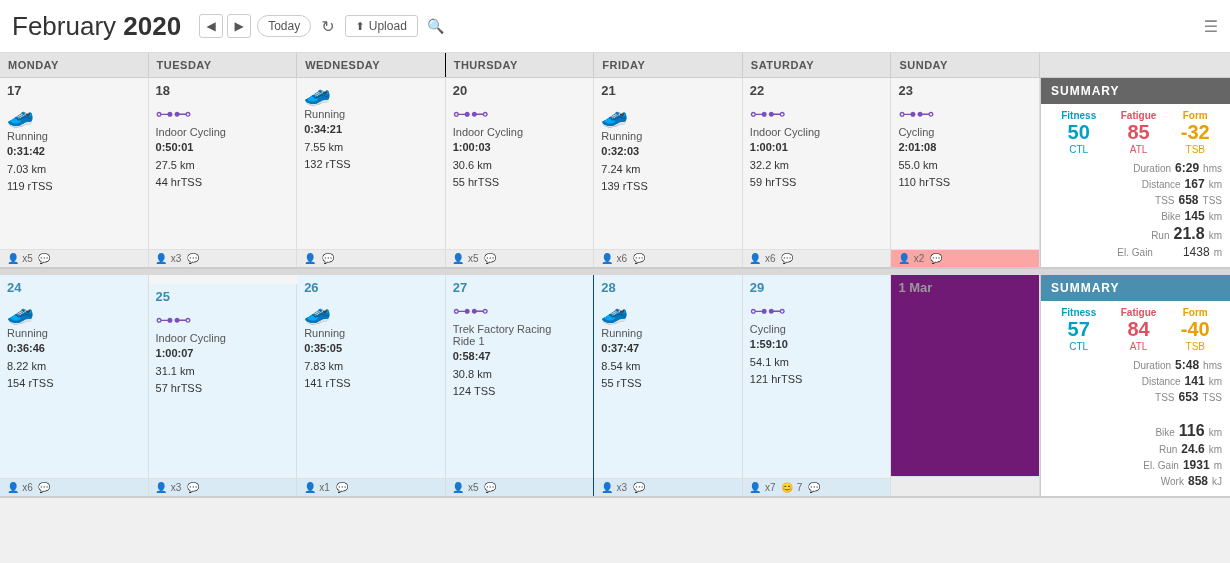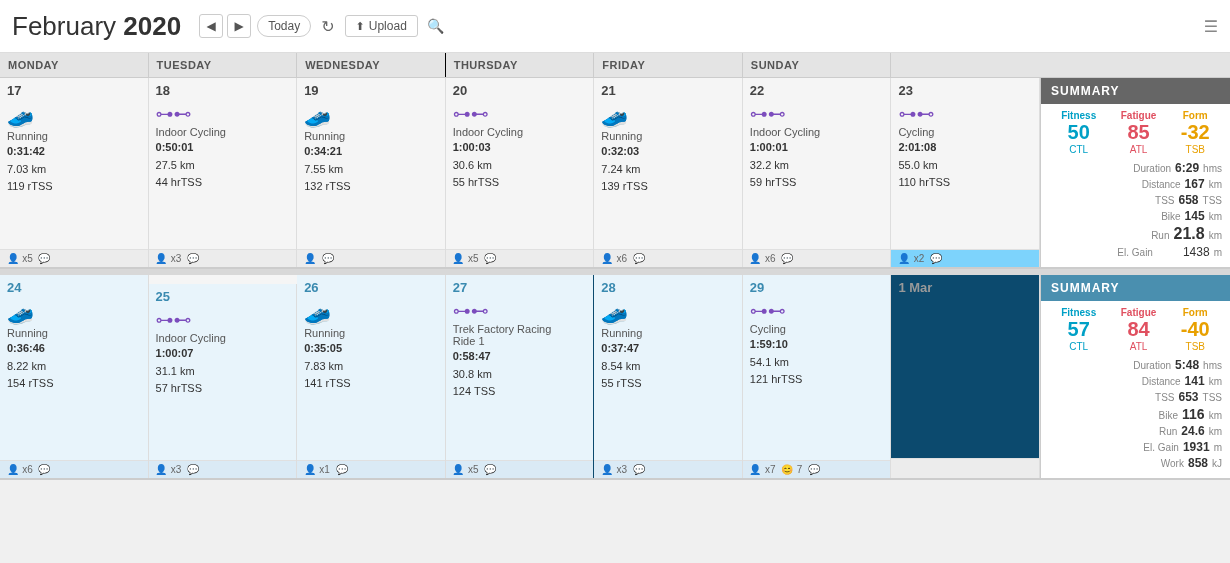--- a/index.html
+++ b/index.html
@@ -25,20 +25,21 @@
   <button style="background:none;border:none;cursor:pointer;font-size:14px;color:#666;margin-left:6px;">🔍</button>
   <span style="margin-left:auto;font-size:16px;color:#888;">☰</span>
 </div>
 
 <div style="display:grid;grid-template-columns:repeat(7,1fr) 190px;background:#e4e4e4;border-bottom:1px solid #ccc;">
   <div style="padding:6px 8px;font-size:11px;font-weight:bold;color:#555;letter-spacing:0.5px;border-right:1px solid #ccc;">MONDAY</div>
   <div style="padding:6px 8px;font-size:11px;font-weight:bold;color:#555;letter-spacing:0.5px;border-right:1px solid #ccc;">TUESDAY</div>
   <div style="padding:6px 8px;font-size:11px;font-weight:bold;color:#555;letter-spacing:0.5px;border-right:1px solid #000000;">WEDNESDAY</div>
   <div style="padding:6px 8px;font-size:11px;font-weight:bold;color:#555;letter-spacing:0.5px;border-right:1px solid #ccc;">THURSDAY</div>
   <div style="padding:6px 8px;font-size:11px;font-weight:bold;color:#555;letter-spacing:0.5px;border-right:1px solid #ccc;">FRIDAY</div>
+  <div style="padding:6px 8px;font-size:11px;font-weight:bold;color:#555;letter-spacing:0.5px;border-right:1px solid #ccc;">SATURDAY</div>
   <div style="padding:6px 8px;font-size:11px;font-weight:bold;color:#555;letter-spacing:0.5px;border-right:1px solid #ccc;">SUNDAY</div>
   <div style="padding:6px 8px;font-size:11px;font-weight:bold;color:#555;letter-spacing:0.5px;"></div>
 </div>
 
 <div style="display:grid;grid-template-columns:repeat(7,1fr) 190px;border-bottom:2px solid #ccc;background:#f5f5f5;">
 
   <div style="background:#f5f5f5;border-right:1px solid #ddd;min-height:155px;display:flex;flex-direction:column;">
     <span style="font-size:13px;font-weight:bold;color:#444;padding:5px 7px 2px;display:block;">17</span>
     <div style="padding:3px 7px 4px;flex:1;">
       <div style="color:#2a7a8c;font-size:22px;transform:scaleX(-1);display:inline-block;margin-bottom:1px;">👟</div>
@@ -62,21 +63,20 @@
         <strong>0:50:01</strong><br>27.5 km<br>44 hrTSS
       </div>
     </div>
     <div style="display:flex;align-items:center;padding:3px 7px;gap:6px;font-size:10px;color:#666;border-top:1px solid #e0e0e0;background:#ececec;">
       <span>👤 x3</span>
       <span>💬</span>
     </div>
   </div>
 
   <div style="background:#f5f5f5;border-right:1px solid #ddd;min-height:155px;display:flex;flex-direction:column;">
-    <span style="font-size:13px;font-weight:bold;color:#444;padding:5px 7px 2px;display:block;">19</span>
     <div style="padding:3px 7px 4px;flex:1;">
       <div style="color:#2a7a8c;font-size:22px;transform:scaleX(-1);display:inline-block;margin-bottom:1px;">👟</div>
       <div style="font-size:11px;color:#555;margin-bottom:1px;">Running</div>
       <div style="font-size:11px;color:#333;line-height:1.6;">
         <strong>0:34:21</strong><br>7.55 km<br>132 rTSS
       </div>
     </div>
     <div style="display:flex;align-items:center;padding:3px 7px;gap:6px;font-size:10px;color:#666;border-top:1px solid #e0e0e0;background:#ececec;">
       <span>👤</span>
       <span>💬</span>
@@ -130,21 +130,21 @@
 
   <div style="background:#f5f5f5;border-right:1px solid #ddd;min-height:155px;display:flex;flex-direction:column;">
     <span style="font-size:13px;font-weight:bold;color:#444;padding:5px 7px 2px;display:block;">23</span>
     <div style="padding:3px 7px 4px;flex:1;">
       <div style="color:#7c4dbd;font-size:18px;display:inline-block;margin-bottom:1px;">⊶⊷</div>
       <div style="font-size:11px;color:#555;margin-bottom:1px;">Cycling</div>
       <div style="font-size:11px;color:#333;line-height:1.6;">
         <strong>2:01:08</strong><br>55.0 km<br>110 hrTSS
       </div>
     </div>
-    <div style="display:flex;align-items:center;padding:3px 7px;gap:6px;font-size:10px;color:#666;border-top:1px solid #e0e0e0;background:#7dd3fc;">
+    <div style="display:flex;align-items:center;padding:3px 7px;gap:6px;font-size:10px;color:#666;border-top:1px solid #e0e0e0;background:#fca5a5;">
       <span>👤 x2</span>
       <span>💬</span>
     </div>
   </div>
 
   <div style="background:#fff;border-left:1px solid #ccc;">
     <div style="background:#666;color:#fff;font-size:12px;font-weight:bold;padding:6px 10px;letter-spacing:1px;">SUMMARY</div>
     <div style="padding:6px 8px;">
       <div style="display:flex;justify-content:space-around;margin-bottom:6px;text-align:center;">
         <div>
@@ -287,21 +287,21 @@
         <strong>1:59:10</strong><br>54.1 km<br>121 hrTSS
       </div>
     </div>
     <div style="display:flex;align-items:center;padding:3px 7px;gap:6px;font-size:10px;color:#666;border-top:1px solid #e0e0e0;background:#daeaf5;">
       <span>👤 x7</span>
       <span>😊 7</span>
       <span>💬</span>
     </div>
   </div>
 
-  <div style="background:#0c4a6e;border-right:1px solid #ddd;min-height:185px;display:flex;flex-direction:column;">
+  <div style="background:#701a75;border-right:1px solid #ddd;min-height:185px;display:flex;flex-direction:column;">
     <span style="font-size:13px;font-weight:bold;color:#999;padding:5px 7px 2px;display:block;">1 Mar</span>
     <div style="flex:1;"></div>
     <div style="display:flex;align-items:center;padding:3px 7px;gap:6px;font-size:10px;color:#666;border-top:1px solid #e0e0e0;background:#ececec;min-height:20px;"></div>
   </div>
 
   <div style="background:#fff;border-left:1px solid #ccc;">
     <div style="background:#4a8faf;color:#fff;font-size:12px;font-weight:bold;padding:6px 10px;letter-spacing:1px;">SUMMARY</div>
     <div style="padding:6px 8px;">
       <div style="display:flex;justify-content:space-around;margin-bottom:6px;text-align:center;">
         <div>
@@ -331,21 +331,21 @@
           <span style="font-weight:bold;color:#333;font-size:12px;">141</span>
           <span style="color:#888;font-size:10px;">km</span>
         </div>
         <div style="display:flex;justify-content:flex-end;align-items:baseline;gap:4px;margin-bottom:2px;">
           <span style="color:#888;font-size:10px;">TSS</span>
           <span style="font-weight:bold;color:#333;font-size:12px;">653</span>
           <span style="color:#888;font-size:10px;">TSS</span>
         </div>
         <div style="display:flex;justify-content:flex-end;align-items:baseline;gap:4px;margin-bottom:2px;">
           <span style="color:#888;font-size:10px;">Bike</span>
-          <span style="font-weight:bold;color:#333;font-size:14px;">116</span>
+          <span style="font-weight:bold;color:#333;font-size:16px;margin-top:16px;">116</span>
           <span style="color:#888;font-size:10px;">km</span>
         </div>
         <div style="display:flex;justify-content:flex-end;align-items:baseline;gap:4px;margin-bottom:2px;">
           <span style="color:#888;font-size:10px;">Run</span>
           <span style="font-weight:bold;color:#333;font-size:12px;">24.6</span>
           <span style="color:#888;font-size:10px;">km</span>
         </div>
         <div style="display:flex;justify-content:flex-end;align-items:baseline;gap:4px;margin-bottom:2px;">
           <span style="color:#888;font-size:10px;">El. Gain</span>
           <span style="font-weight:bold;color:#333;font-size:12px;">1931</span>

